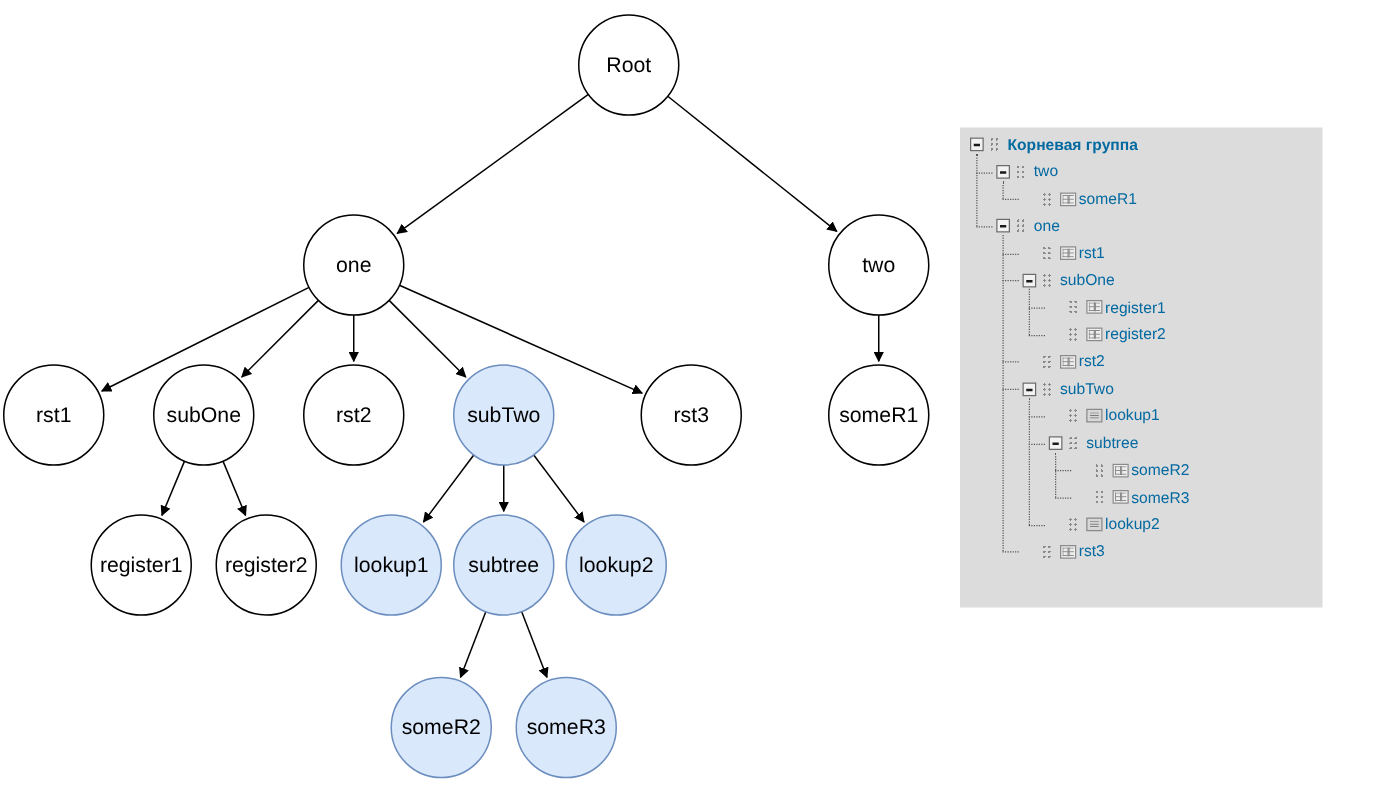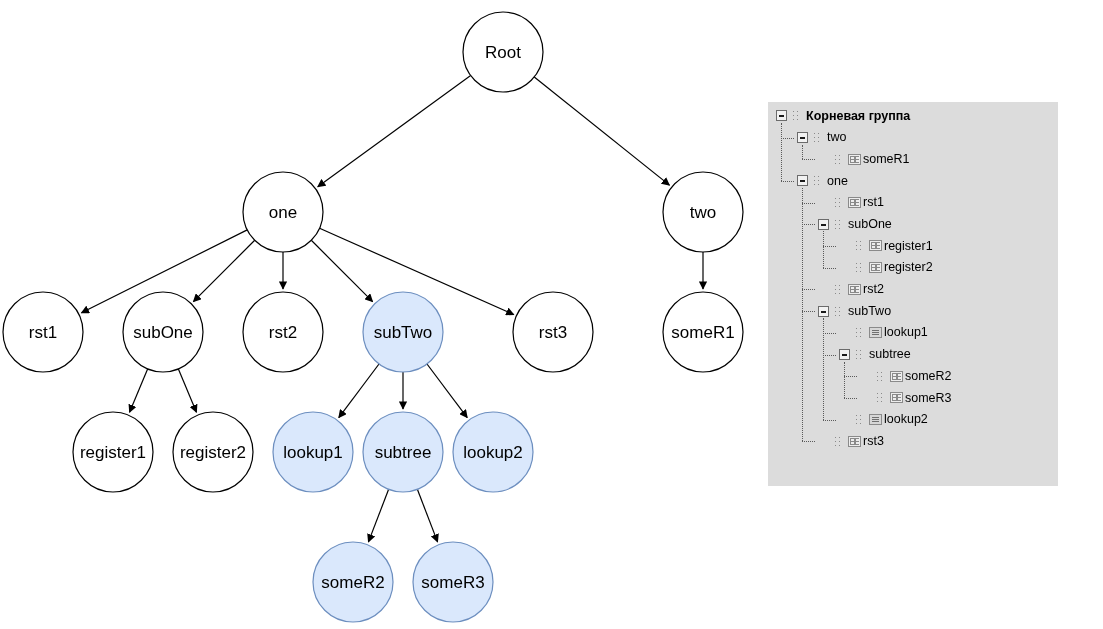--- a/index.html
+++ b/index.html
@@ -134,21 +134,21 @@
     content: "";
     position: absolute;
     left: 2px; top: 2px;
     width: 7px; height: 5px;
     background:
       linear-gradient(to bottom, #6f6f6f 1px, transparent 1px) 0 0/100% 2px;
   }
   .row-label {
     font-family: "Liberation Sans", sans-serif;
     font-size: 12.5px;
-    color: #000000;
+    color: #0369a1;
     line-height: 1;
   }
   .row-label.root {
     font-weight: bold;
     font-size: 12.5px;
   }
   .guide-layer {
     position: absolute;
     left: 0; top: 0;
     width: 100%; height: 100%;

